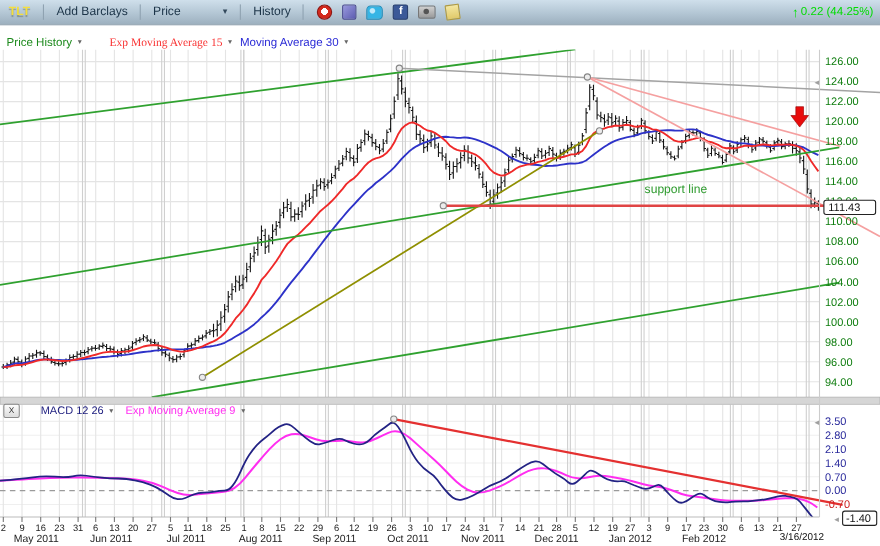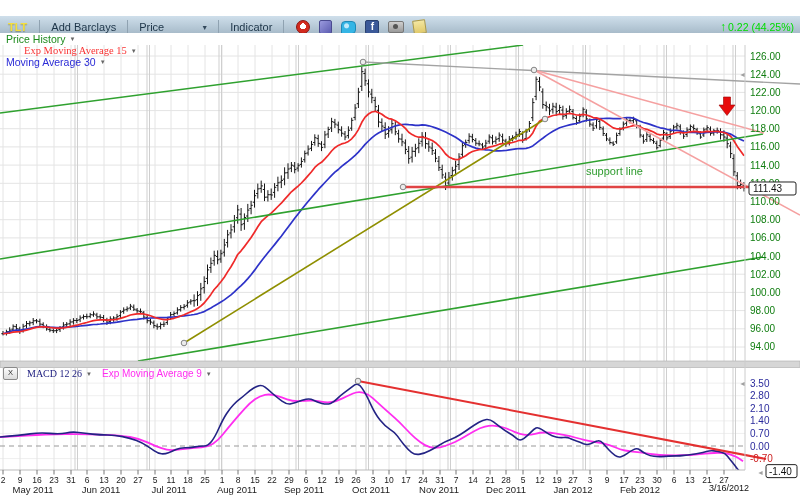--- a/index.html
+++ b/index.html
@@ -4,21 +4,21 @@
 <style>
   html,body{margin:0;padding:0;background:#fff;}
   body{width:800px;height:496px;overflow:hidden;font-family:"Liberation Sans",sans-serif;position:relative;}
   #app{position:relative;width:800px;height:496px;background:#fff;}
   svg{position:absolute;left:0;top:0;}
   svg text{font-family:"Liberation Sans",sans-serif;}
 
   
   .toolbar{position:absolute;left:0;top:0;width:800px;height:22px;
     background:linear-gradient(#cfdfeb,#b3c6d4 55%,#9db0bf);border-bottom:1px solid #8b9dab;
-    display:flex;align-items:center;font-size:11px;color:#1c3448;z-index:5;margin-top:16px;}
+    display:flex;align-items:center;font-size:11px;color:#1c3448;z-index:5;}
   .tb-sym{color:#f5df3c;font-weight:bold;margin:0 10px 0 8px;text-shadow:0 1px 1px rgba(60,60,0,.35);}
   .tb-item{margin:0 9px;cursor:default;}
   .tb-sep{width:1px;height:14px;background:#8fa2b1;margin:0 2px;}
   .tb-caret{font-size:7px;color:#33495c;margin:0 8px 0 28px;}
   .tb-icons{display:flex;align-items:center;gap:9px;margin-left:10px;}
   .ticon{width:14px;height:14px;border-radius:3px;position:relative;display:inline-block;}
   .icon-clock{background:radial-gradient(circle at 50% 45%,#fff 0 3px,#d22a1e 3px);border:1px solid #8c1410;border-radius:50%;width:12px;height:12px;}
   .icon-cube{background:linear-gradient(135deg,#9a9ade,#5c5cb0);border:1px solid #4a4a90;width:11px;height:12px;border-radius:2px;}
   .icon-twitter{background:radial-gradient(circle at 35% 35%,#bfe9fa 0 2px,#35b5e5 3px);border:1px solid #1d8ab8;width:13px;height:11px;border-radius:4px 4px 4px 1px;}
   .icon-facebook{background:#3b5998;border:1px solid #29406e;width:12px;height:12px;border-radius:2px;color:#fff;font-size:10px;font-weight:bold;text-align:center;line-height:12px;}
@@ -30,33 +30,33 @@
 
   
   .subbar{position:absolute;left:0;top:22px;width:800px;height:11px;background:#f5f7f9;
     font-size:9px;display:flex;align-items:center;z-index:5;}
   .fund{color:#2b2b2b;margin-left:5px;}
   .link-port{color:#9ab4cc;margin-left:8px;}
   .link-draw{color:#c2664a;margin-left:14px;}
 
   
   .indbar{position:absolute;left:0;top:33px;width:800px;height:12px;background:#ffffff;
-    font-size:10.5px;display:flex;align-items:flex-start;z-index:5;flex-direction:column;}
+    font-size:10.5px;display:flex;align-items:center;z-index:5;}
   .ind{display:flex;align-items:center;margin-left:6px;cursor:default;}
   .ind .caret{font-size:6px;color:#666;margin-left:4px;}
   .ind-price{color:#1d8a1d;}
   .ind-ema{color:#f93333;margin-left:24px;font-family:Liberation Serif, serif;}
   .ind-ma{color:#2b2bd6;}
 
   
   .macdbar{position:absolute;left:0;top:367px;width:760px;height:13px;font-size:10px;
     display:flex;align-items:center;z-index:5;pointer-events:none;}
   .xbtn{width:13px;height:11px;border:1px solid #8a8a8a;background:linear-gradient(#fdfdfd,#dcdcdc);
     font-size:7.5px;color:#333;text-align:center;line-height:10px;margin-left:3px;border-radius:2px;pointer-events:auto;}
-  .macd-lbl{color:#1b1b7e;margin-left:9px;font-family:Liberation Serif, serif;}
+  .macd-lbl{color:#1b1b7e;margin-left:19px;}
   .sig-lbl{color:#ff2ef0;margin-left:10px;}
   .macdbar .caret{font-size:6px;color:#666;margin-left:4px;}
 </style>
 </head>
 <body>
 <div id="app">
 
 <svg id="chart-svg" width="800" height="496" viewBox="0 0 800 496">
       <defs>
         <clipPath id="clip-price">
@@ -391,21 +391,21 @@
     </svg>
 
 <div class="toolbar">
   <span class="tb-sym">TLT</span>
   <span class="tb-sep"></span>
   <span class="tb-item">Add Barclays</span>
   <span class="tb-sep"></span>
   <span class="tb-item">Price</span>
   <span class="tb-caret">▼</span>
   <span class="tb-sep"></span>
-  <span class="tb-item">Indicator</span>
+  <span class="tb-item">History</span>
   <span class="tb-sep"></span>
   <span class="tb-icons">
     <span class="ticon icon-clock"></span>
     <span class="ticon icon-cube"></span>
     <span class="ticon icon-twitter"></span>
     <span class="ticon icon-facebook">f</span>
     <span class="ticon icon-camera"></span>
     <span class="ticon icon-notes"></span>
   </span>
   <span class="tb-change">

